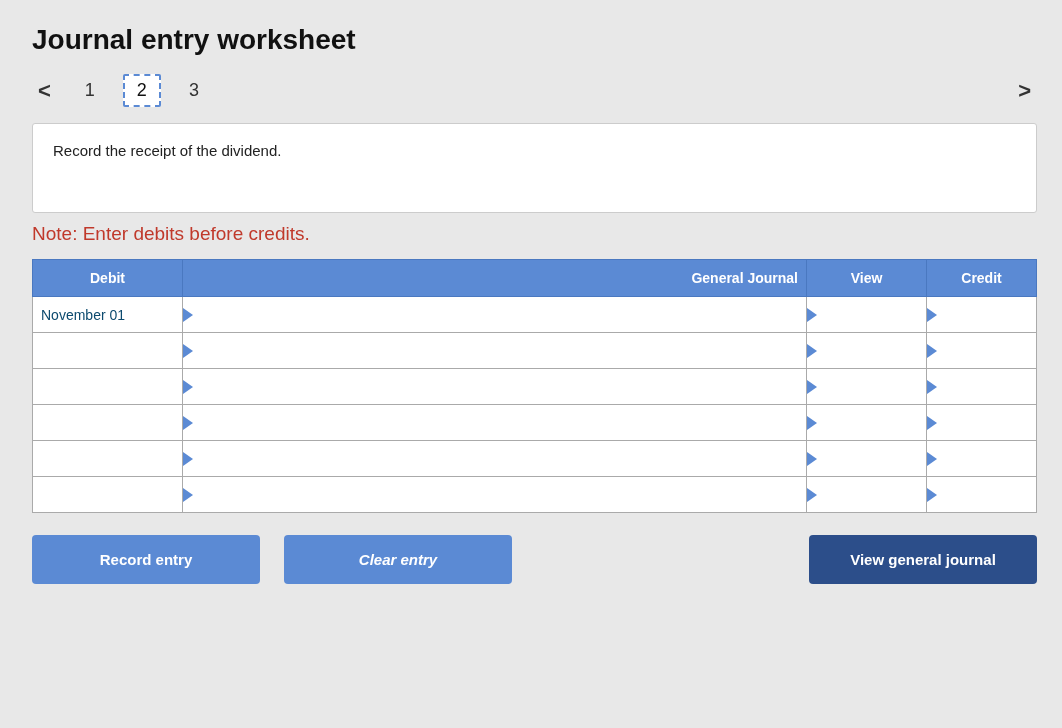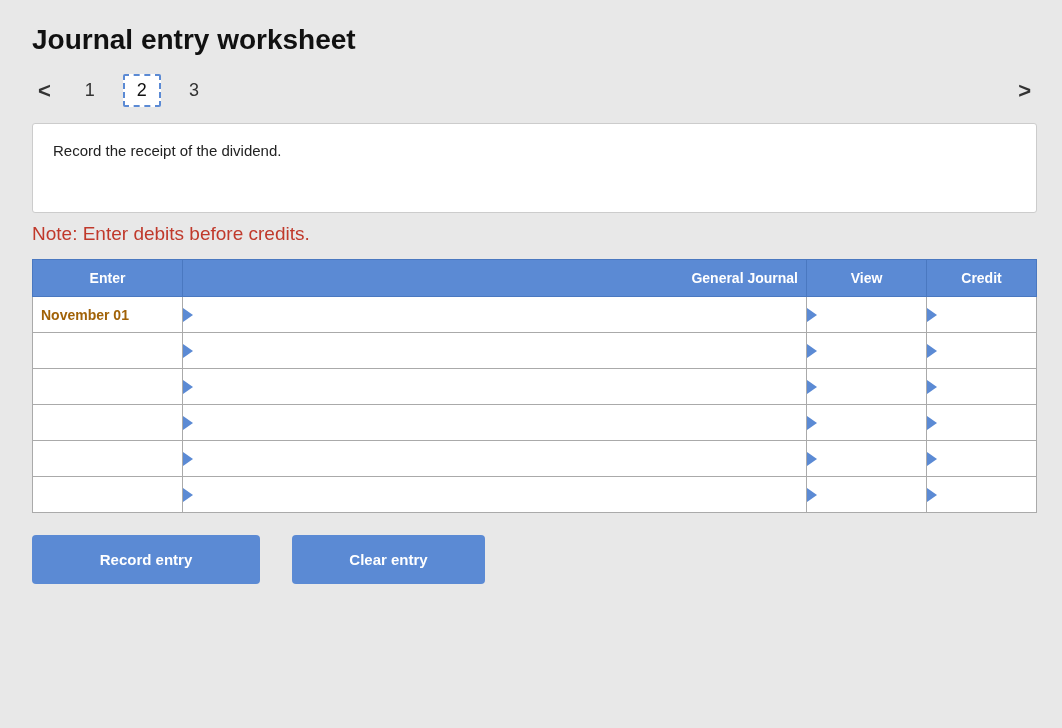--- a/index.html
+++ b/index.html
@@ -87,22 +87,21 @@
     .journal-table th.credit-col { width: 110px; text-align: center; }
     .journal-table td {
       border: 1px solid #aaa;
       padding: 0;
       height: 36px;
       position: relative;
     }
     .journal-table td.date-cell {
       padding-left: 8px;
       font-size: 14px;
-      color: #a16207;
-      font-weight: bold;
+      color: #0c4a6e;
     }
     .cell-input {
       width: 100%;
       height: 100%;
       border: none;
       outline: none;
       padding: 4px 8px;
       font-size: 14px;
       background: transparent;
     }
@@ -112,36 +111,36 @@
       top: 50%;
       transform: translateY(-50%);
       width: 0;
       height: 0;
       border-top: 7px solid transparent;
       border-bottom: 7px solid transparent;
       border-left: 10px solid #5b8ad4;
     }
     .bottom-buttons {
       display: flex;
-      gap: 12px;
+      gap: 4px;
       align-items: center;
     }
     .btn {
       background: #5b8ad4;
       color: #fff;
       border: none;
       border-radius: 4px;
       padding: 16px 0;
       font-size: 15px;
       font-weight: bold;
       cursor: pointer;
       text-align: center;
     }
     .btn-record { width: 228px; margin-right: 10px; }
-    .btn-clear { width: 193px; margin-right: auto; }
+    .btn-clear { width: 228px; margin-right: auto; font-style: italic; }
     .btn-view { width: 228px; background: #2c4e8a; }
     .spacer { flex: 1; }
   </style>
 </head>
 <body>
 
 <div class="page-container">
 
   <div class="page-title">Journal entry worksheet</div>
 
@@ -156,21 +155,21 @@
 
   <div class="instruction-box">
     <span>Record the receipt of the dividend.</span>
   </div>
 
   <div class="note-text">Note: Enter debits before credits.</div>
 
   <table class="journal-table">
     <thead>
       <tr>
-        <th class="date-col">Enter</th>
+        <th class="date-col">Debit</th>
         <th class="journal-col">General Journal</th>
         <th class="debit-col">View</th>
         <th class="credit-col">Credit</th>
       </tr>
     </thead>
     <tbody id="table-body">
     <tr>
           <td class="date-cell" style="padding-left: 8px; font-size: 14px;">November 01</td>
           <td style="position: relative;"><span class="triangle-marker"></span><input type="text" class="cell-input" style="padding-left: 16px;"></td>
           <td style="position: relative;"><span class="triangle-marker"></span><input type="text" class="cell-input" style="padding-left: 16px;"></td>
@@ -206,14 +205,15 @@
           <td style="position: relative;"><span class="triangle-marker"></span><input type="text" class="cell-input" style="padding-left: 16px;"></td>
           <td style="position: relative;"><span class="triangle-marker"></span><input type="text" class="cell-input" style="padding-left: 16px;"></td>
         </tr>
       </tbody>
   </table>
 
   <div class="bottom-buttons">
     <button class="btn btn-record">Record entry</button>
     <button class="btn btn-clear" style="margin-left:10px;">Clear entry</button>
     <span class="spacer"></span>
+    <button class="btn btn-view">View general journal</button>
   </div>
 </div>
 
 </body></html>

